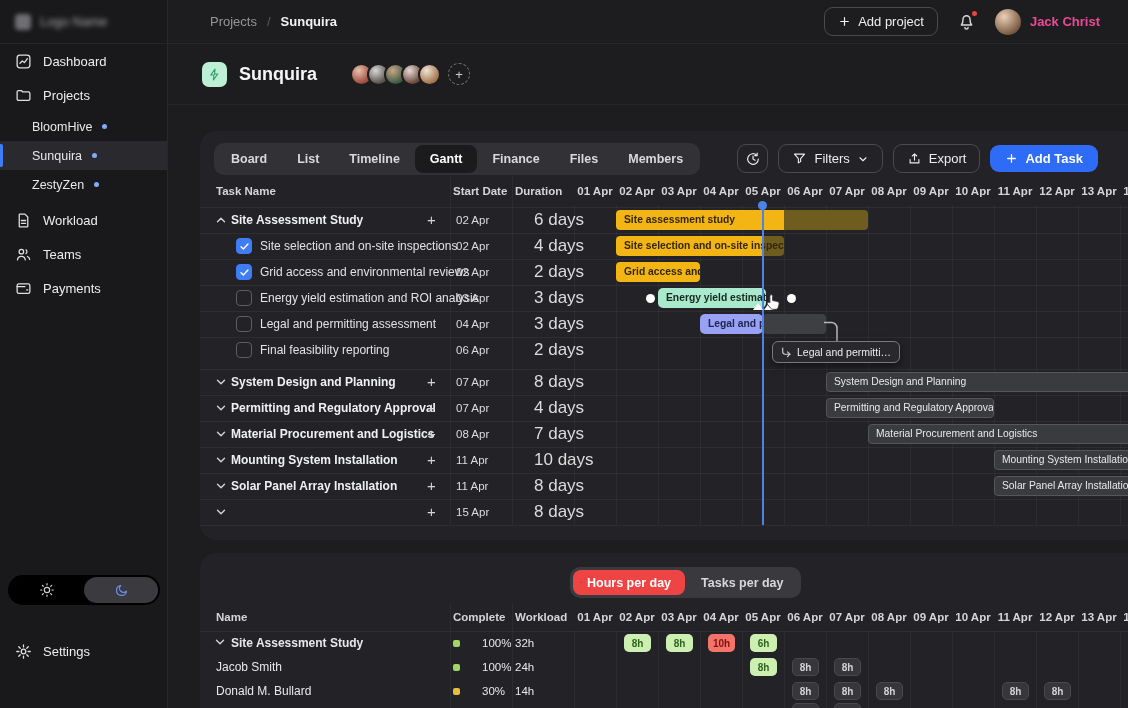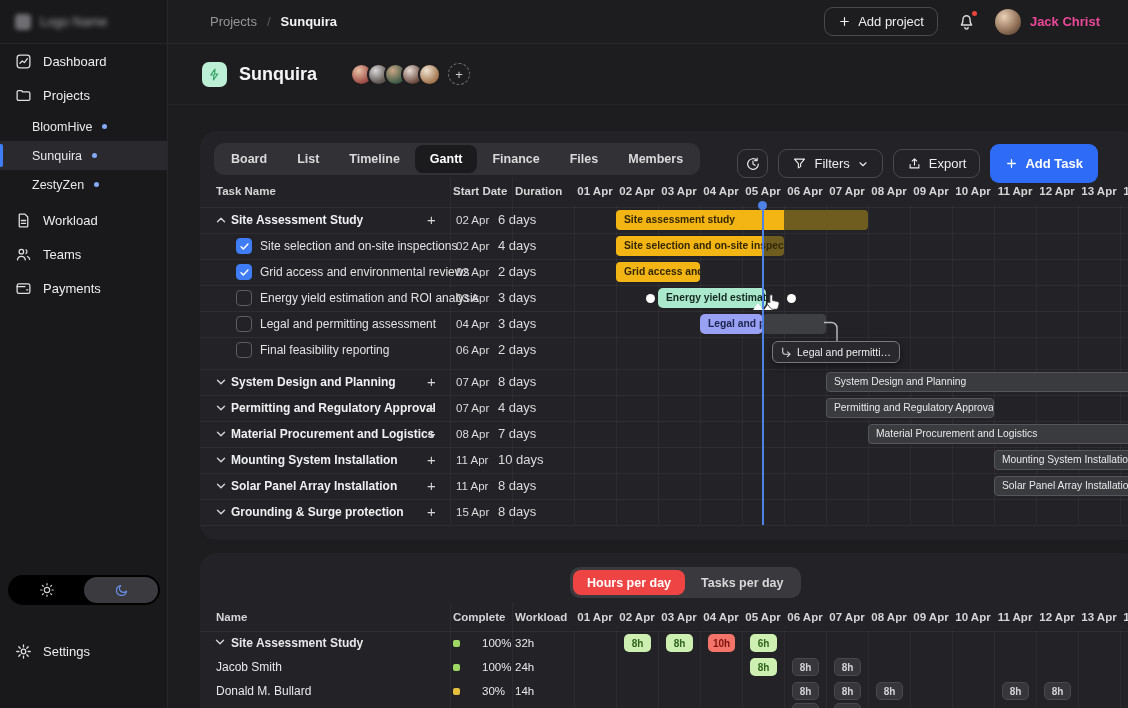--- a/index.html
+++ b/index.html
@@ -52,35 +52,35 @@
   
   .card{position:absolute;background:#232327;border-radius:16px;overflow:hidden}
   #gantt-card{left:200px;top:131px;width:940px;height:409px}
   #wl-card{left:200px;top:553px;width:940px;height:180px}
 
   .tabs{position:absolute;left:14px;top:12px;height:32px;background:#313136;border-radius:10px;display:flex;align-items:center;padding:0 2px}
   .tab{border:none;background:transparent;color:#d9d9db;font-size:12.5px;font-weight:600;padding:0 15px;height:28px;border-radius:8px;font-family:inherit;cursor:pointer}
   .tab.active{background:#1b1b1e;color:#fff}
   .gtoolbar{position:absolute;right:42px;top:13px;display:flex;align-items:center;gap:10px}
   .icon-btn{width:31px;height:29px;border:1px solid #4a4a4e;border-radius:9px;background:transparent;color:#e6e6e8;display:flex;align-items:center;justify-content:center;cursor:pointer}
-  .btn-primary{display:inline-flex;align-items:center;gap:7px;height:39px;padding:8px 15px;background:#2e6bf7;border:none;border-radius:9px;color:#fff;font-size:13px;font-weight:600;font-family:inherit;cursor:pointer;white-space:nowrap}
+  .btn-primary{display:inline-flex;align-items:center;gap:7px;height:27px;padding:8px 15px;background:#2e6bf7;border:none;border-radius:9px;color:#fff;font-size:13px;font-weight:600;font-family:inherit;cursor:pointer;white-space:nowrap}
 
   .thead-label{position:absolute;top:54px;font-size:11.5px;font-weight:700;color:#d5d5d7;white-space:nowrap}
   .date-cell{position:absolute;width:42px;text-align:center;font-size:11.5px;font-weight:700;color:#d5d5d7;white-space:nowrap}
   .vline{position:absolute;width:1px;background:#2c2c30}
   .hline{position:absolute;left:0;right:0;height:1px;background:rgba(255,255,255,0.05)}
 
   
   .g-row{position:absolute;left:0;width:100%;height:26px}
   .chev{position:absolute;left:14px;top:5px;color:#d4d4d6;cursor:pointer}
   .g-name{position:absolute;left:31px;line-height:26px;font-size:12px;font-weight:700;color:#eff0f2;white-space:nowrap}
   .t-label{position:absolute;left:60px;line-height:26px;font-size:12px;color:#e2e2e4;white-space:nowrap}
   .g-plus{position:absolute;left:227px;line-height:26px;font-size:15px;color:#d6d6d8;cursor:pointer}
   .g-start{position:absolute;left:256px;line-height:26px;font-size:11.5px;color:#dcdcde}
-  .g-dur{position:absolute;left:298px;line-height:26px;font-size:13px;color:#dcdcde}
+  .g-dur{position:absolute;left:334px;line-height:26px;font-size:17px;color:#dcdcde}
   .cbox{position:absolute;left:36px;top:5px;width:16px;height:16px;border-radius:4px;border:1.5px solid #5c5c61;cursor:pointer}
   .cbox.checked{background:#3f7df6;border-color:#3f7df6;display:flex;align-items:center;justify-content:center}
 
   .bar{position:absolute;top:3px;height:20px;border-radius:4px;font-size:10.3px;line-height:20px;white-space:nowrap;overflow:hidden;cursor:pointer}
   .bar-olive{background:#6f5d20}
   .bar-bright{position:absolute;left:0;top:0;bottom:0;background:#f3b513}
   .bar-dark-label{position:absolute;left:8px;top:0;color:#33270a;font-weight:600;z-index:2}
   .bar.teal{background:#abe9cd;color:#14291f;font-weight:600;padding:0 8px;border-radius:5px}
   .bar.purple{background:#98a1f3;color:#202650;font-weight:600;padding:0 8px;border-radius:5px}
   .bar.ghostbar{background:#3e3f43}
@@ -461,21 +461,20 @@
         <span class="g-start">11 Apr</span>
         <span class="g-dur">8 days</span>
         <div class="bar planned" style="left: 794px; width: 336px;">Solar Panel Array Installation</div>
       </div>
       <div class="g-row" style="top: 368px;">
         <span class="chev" style="top: 6px;">
           <svg width="14" height="14" viewBox="0 0 24 24" fill="none" stroke="currentColor" stroke-width="2.4" stroke-linecap="round" stroke-linejoin="round">
             <path d="M6 9l6 6 6-6"></path>
           </svg>
         </span>
-        <span class="g-name">Grounding &amp; Surge protection</span>
         <span class="g-plus">+</span>
         <span class="g-start">15 Apr</span>
         <span class="g-dur">8 days</span>
       </div>
     </div>
 
   <div class="today-line"></div>
   <div class="today-dot"></div>
 
   <svg class="connector" width="16" height="34" viewBox="0 0 16 34" fill="none" stroke="#b7b7bb" stroke-width="1.5">

